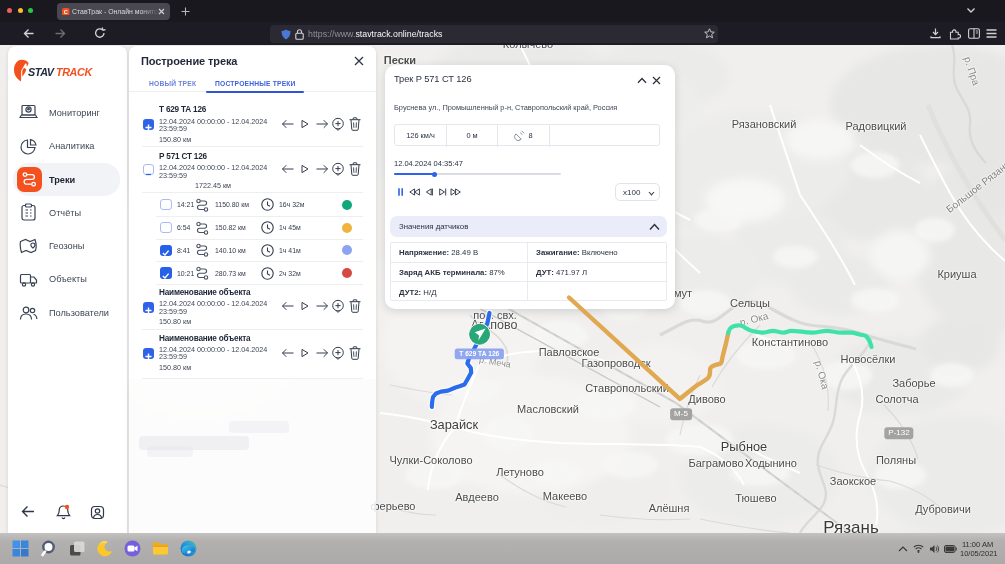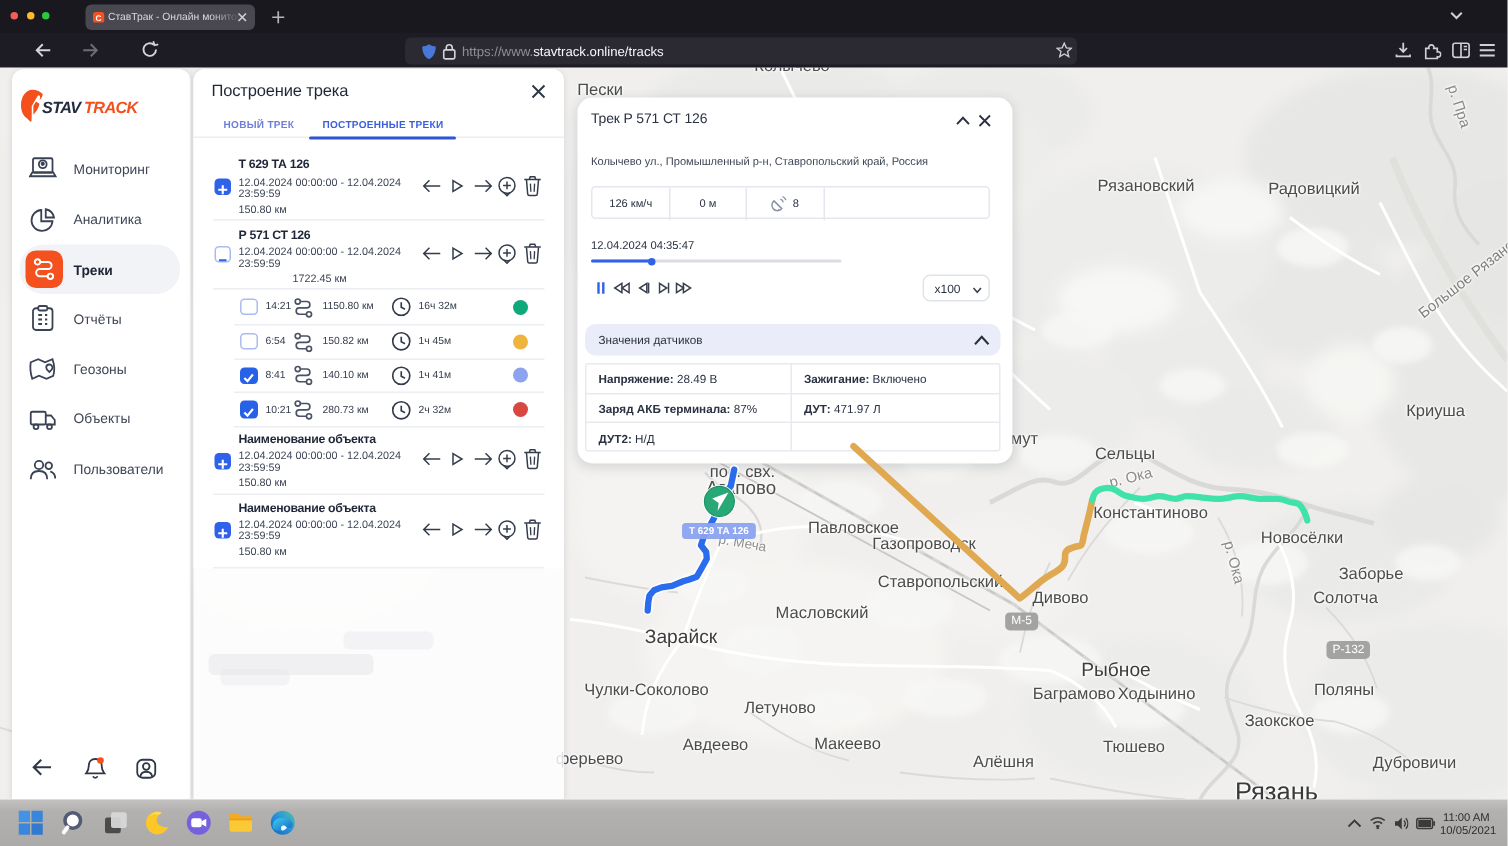--- a/index.html
+++ b/index.html
@@ -220,30 +220,30 @@
       <path d="M 700,330 C 690,350 684,370 680,390"></path>
       <path d="M 760,280 C 740,300 724,320 712,342"></path>
       <path d="M 812,300 C 824,320 830,342 828,366"></path>
       <path d="M 884,360 C 900,376 912,394 918,414"></path>
       <path d="M 0,440 C 30,450 60,456 95,458"></path>
       <path d="M 385,460 C 400,466 418,470 436,470"></path>
     </g>
   </svg>
 
   <div class="ml" style="left:528px;top:-1px;">Колычево</div>
-  <div class="ml" style="left:400px;top:15px;">Пески</div>
+  <div class="ml" style="left:400px;top:15px;font-weight:bold;">Пески</div>
   <div class="ml" style="left:764px;top:79px;">Рязановский</div>
   <div class="ml" style="left:876px;top:81px;">Радовицкий</div>
   <div class="ml" style="left:972px;top:26px;font-size:10px;color:#8a8a88;transform:translate(-50%,-50%) rotate(72deg);">р. Пра</div>
   <div class="ml" style="left:984px;top:137px;font-size:10px;color:#7f7f7d;transform:translate(-50%,-50%) rotate(-38deg);">Большое Рязанское</div>
   <div class="ml" style="left:957px;top:229px;">Криуша</div>
   <div class="ml" style="left:683px;top:248px;">мут</div>
   <div class="ml" style="left:750px;top:258px;">Сельцы</div>
   <div class="ml" style="left:754px;top:274px;font-size:10px;color:#8a8a88;transform:translate(-50%,-50%) rotate(-14deg);">р. Ока</div>
-  <div class="ml" style="left:767px;top:297px;">Константиново</div>
+  <div class="ml" style="left:790px;top:297px;">Константиново</div>
   <div class="ml" style="left:868px;top:314px;">Новосёлки</div>
   <div class="ml" style="left:914px;top:338px;">Заборье</div>
   <div class="ml" style="left:897px;top:354px;">Солотча</div>
   <div class="ml" style="left:707px;top:354px;">Дивово</div>
   <div class="ml" style="left:495px;top:270px;font-size:11px;">пос. свх.</div>
   <div class="ml" style="left:494px;top:280px;font-size:12.5px;">Агапово</div>
   <div class="ml" style="left:569px;top:307px;">Павловское</div>
   <div class="ml" style="left:616px;top:318px;">Газопроводск</div>
   <div class="ml" style="left:627px;top:343px;">Ставропольский</div>
   <div class="ml" style="left:548px;top:364px;">Масловский</div>
@@ -335,21 +335,21 @@
       </svg>
     <svg class="abs" style="left:82px;top:459px;" width="15" height="15" viewBox="0 0 15 15" fill="none" stroke="#2f3747" stroke-width="1.2">
         <rect x="1.5" y="1.5" width="12" height="12" rx="3.5"></rect>
         <circle cx="7.5" cy="6" r="2.2"></circle>
         <path d="M3.5 13 C3.8 10.5 5.4 9.5 7.5 9.5 C9.6 9.5 11.2 10.5 11.5 13"></path>
       </svg>
   </div>
 
   <div id="listpanel">
     <div id="listwhite"></div>
-    <div class="t" style="left:12px;top:9px;font-size:11px;font-weight:normal;color:#1f2738;letter-spacing:-0.1px;">Построение трека</div>
+    <div class="t" style="left:12px;top:9px;font-size:11px;font-weight:bold;color:#1f2738;letter-spacing:-0.1px;">Построение трека</div>
     <svg class="abs" style="left:225px;top:10px;" width="10" height="10" viewBox="0 0 10 10">
         <path d="M1 1 L9 9 M9 1 L1 9" stroke="#2f3747" stroke-width="1.3"></path>
       </svg>
     <div class="t" style="left:20px;top:33.5px;font-size:6.7px;font-weight:bold;letter-spacing:0.2px;color:#6d7fd8;">НОВЫЙ ТРЕК</div>
     <div class="t" style="left:86px;top:33.5px;font-size:6.7px;font-weight:bold;letter-spacing:0.2px;color:#3c60dd;">ПОСТРОЕННЫЕ ТРЕКИ</div>
     <div class="abs" style="left:0px;top:45px;width:247px;height:1px;background:#eceef2;"></div>
     <div class="abs" style="left:77px;top:44.5px;width:98px;height:2px;background:#2f55d4;border-radius:1px;"></div>
     <svg width="0" height="0" style="position:absolute;">
       <defs>
         <g id="rowicons" fill="none" stroke="#343c4c" stroke-width="1">
@@ -478,21 +478,21 @@
   </div>
 
   <div id="popup">
     <div class="pp" style="left:9px;top:9px;font-size:9.3px;font-weight:500;letter-spacing:-0.1px;">Трек Р 571 СТ 126</div>
     <svg class="abs" style="left:252px;top:12px;" width="10" height="7" viewBox="0 0 10 7">
         <path d="M1 5.8 L5 1.5 L9 5.8" stroke="#2a3242" stroke-width="1.3" fill="none"></path>
       </svg>
     <svg class="abs" style="left:267px;top:11px;" width="9" height="9" viewBox="0 0 9 9">
         <path d="M1 1 L8 8 M8 1 L1 8" stroke="#2a3242" stroke-width="1.2"></path>
       </svg>
-    <div class="pp" style="left:9px;top:38px;font-size:7.4px;color:#3e4656;">Колычево ул., Промышленный р-н, Ставропольский край, Россия</div>
+    <div class="pp" style="left:9px;top:38px;font-size:7.4px;color:#3e4656;">Бруснева ул., Промышленный р-н, Ставропольский край, Россия</div>
     <div class="abs" style="left:9px;top:59px;width:266px;height:22px;border:1px solid #e5e7ee;border-radius:3px;"></div>
     <div class="statcell" style="left:10px;width:52px;top:59.5px;">126 км/ч</div>
     <div class="statcell" style="left:62px;width:51px;top:59.5px;">0 м</div>
     <div class="statcell" style="left:113px;width:52px;top:59.5px;"><svg width="11" height="11" viewBox="0 0 11 11" style="margin-right:3px;">
           <path d="M2 3.9 A3.7 3.7 0 1 0 7.2 9.1 L2 3.9 Z" fill="none" stroke="#8a93a6" stroke-width="1"></path>
           <path d="M5.5 9.5 L4 11" stroke="#8a93a6" stroke-width="0.9"></path>
           <path d="M6.2 2.8 A3 3 0 0 1 8.2 4.8 M7.6 1 A5 5 0 0 1 10 3.4" stroke="#8a93a6" stroke-width="0.9" fill="none"></path>
         </svg>8</div>
     <div class="pp" style="left:9px;top:93.5px;font-size:7.5px;">12.04.2024 04:35:47</div>
     <div class="abs" style="left:9px;top:108px;width:167px;height:2px;background:#d9dce3;border-radius:1px;"></div>

